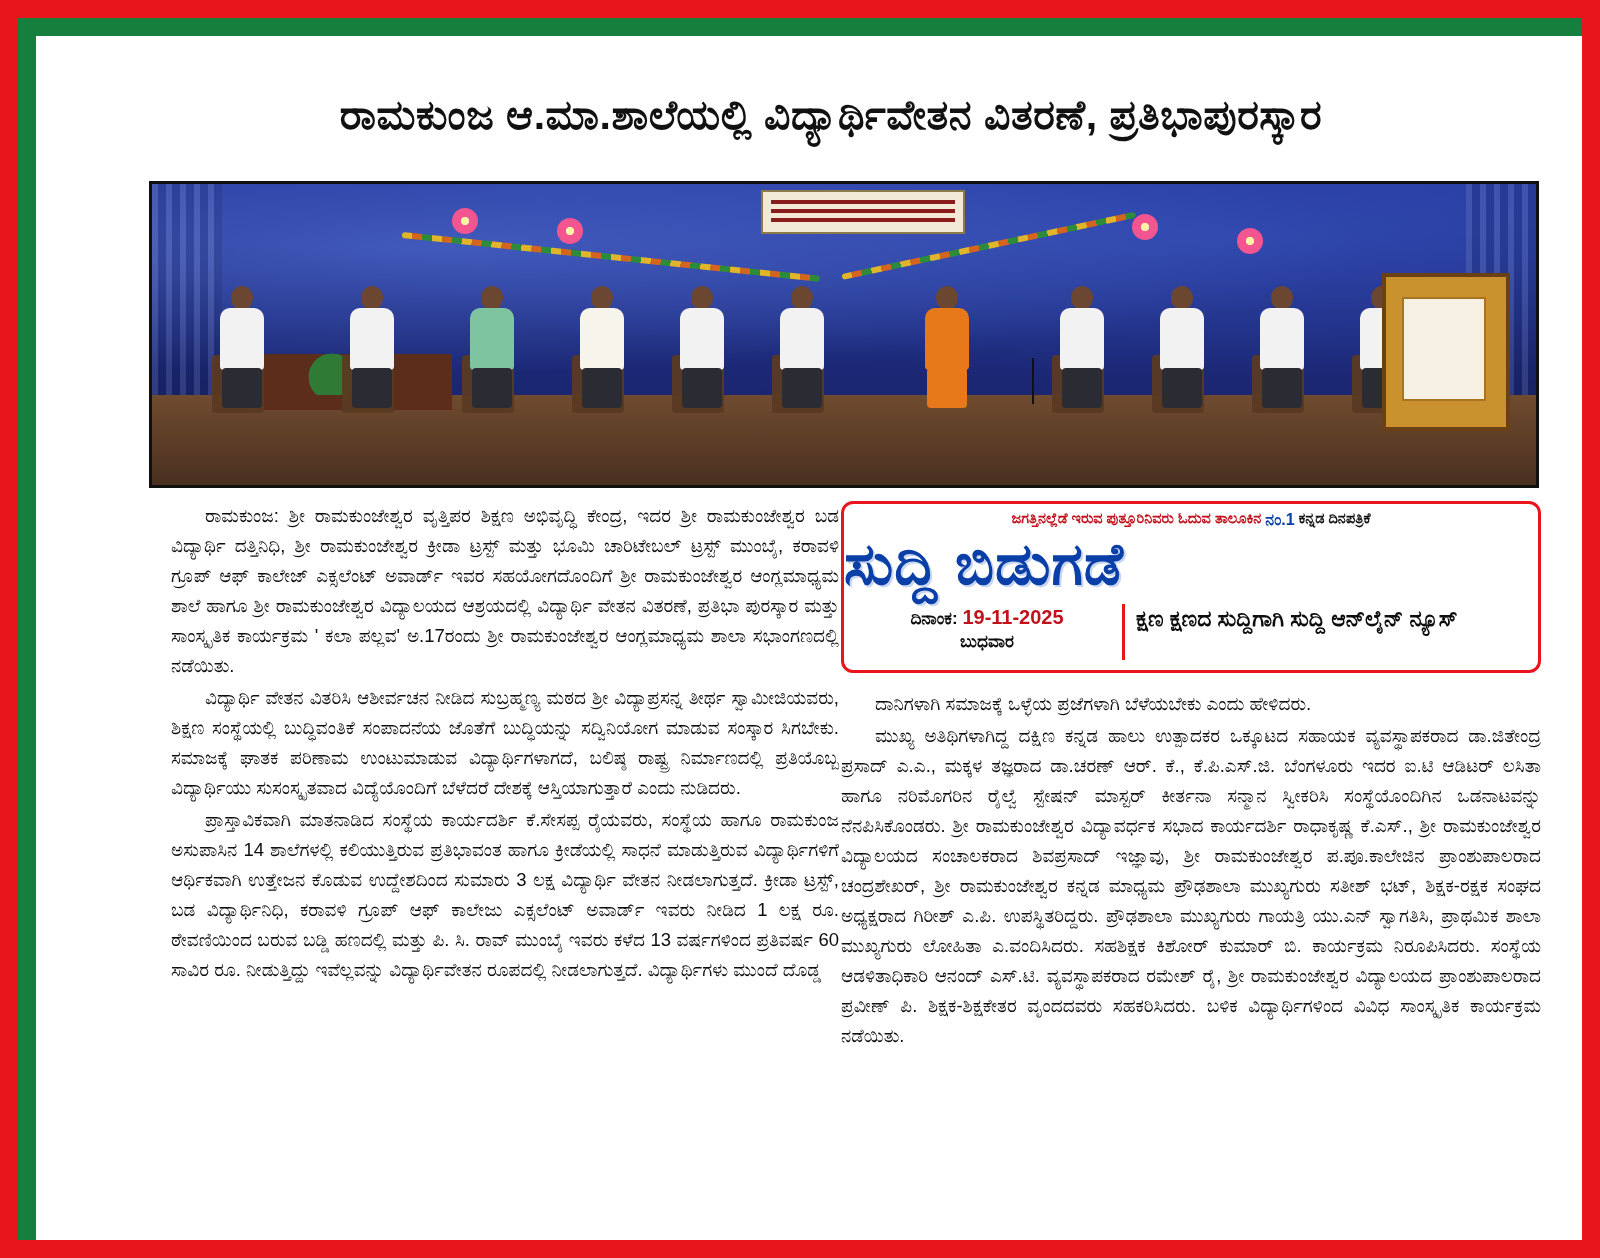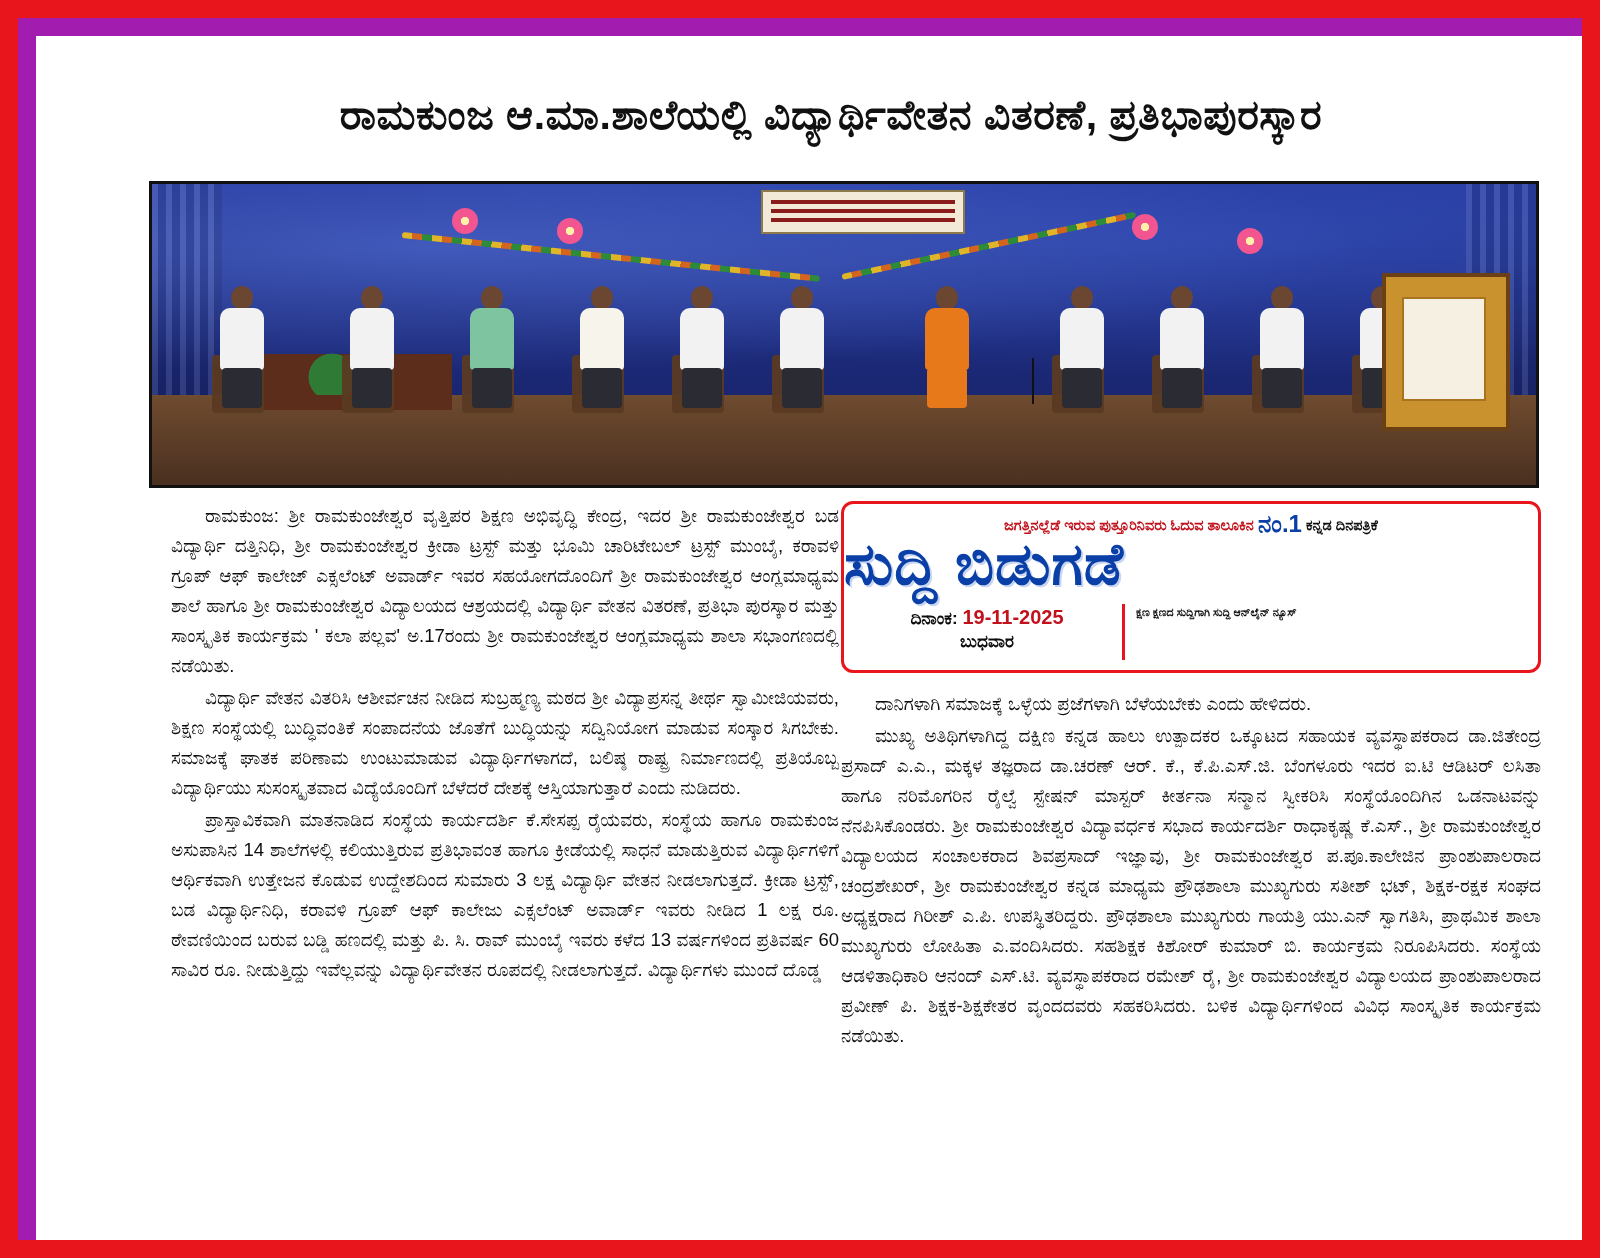--- a/index.html
+++ b/index.html
@@ -10,21 +10,21 @@
   body {
     width: 1600px;
     height: 1258px;
     font-family: "Liberation Sans", sans-serif;
     overflow: hidden;
   }
   .page {
     position: relative;
     width: 1600px;
     height: 1258px;
-    background: #a21caf;
+    background: #15803d;
     box-sizing: border-box;
     border: 18px solid #e8161c;
   }
   .inner {
     position: absolute;
     left: 18px;
     top: 18px;
     width: 1546px;
     height: 1204px;
     background: #ffffff;
@@ -233,21 +233,21 @@
     position: absolute;
     left: 0; right: 0; top: 6px;
     text-align: center;
     font-size: 14.5px;
     font-weight: bold;
     color: #c1121c;
     white-space: nowrap;
   }
   .mast-tag .no1 {
     color: #0b3fa8;
-    font-size: 24px;
+    font-size: 16px;
     vertical-align: -2px;
     text-align: center;
   }
   .mast-tag .kn {
     color: #111;
     font-weight: bold;
     font-size: 14.5px;
   }
   .mast-title {
     position: absolute;
@@ -294,21 +294,21 @@
     top: 0;
     width: 3px;
     height: 56px;
     background: #e8161c;
   }
   .mast-slogan {
     position: absolute;
     left: 292px;
     top: 2px;
     right: 30px;
-    font-size: 11px;
+    font-size: 22px;
     font-weight: bold;
     color: #0d0d0d;
   }
   .mast-url {
     position: absolute;
     left: 292px;
     top: 26px;
     right: 12px;
     font-size: 23px;
     font-weight: bold;

